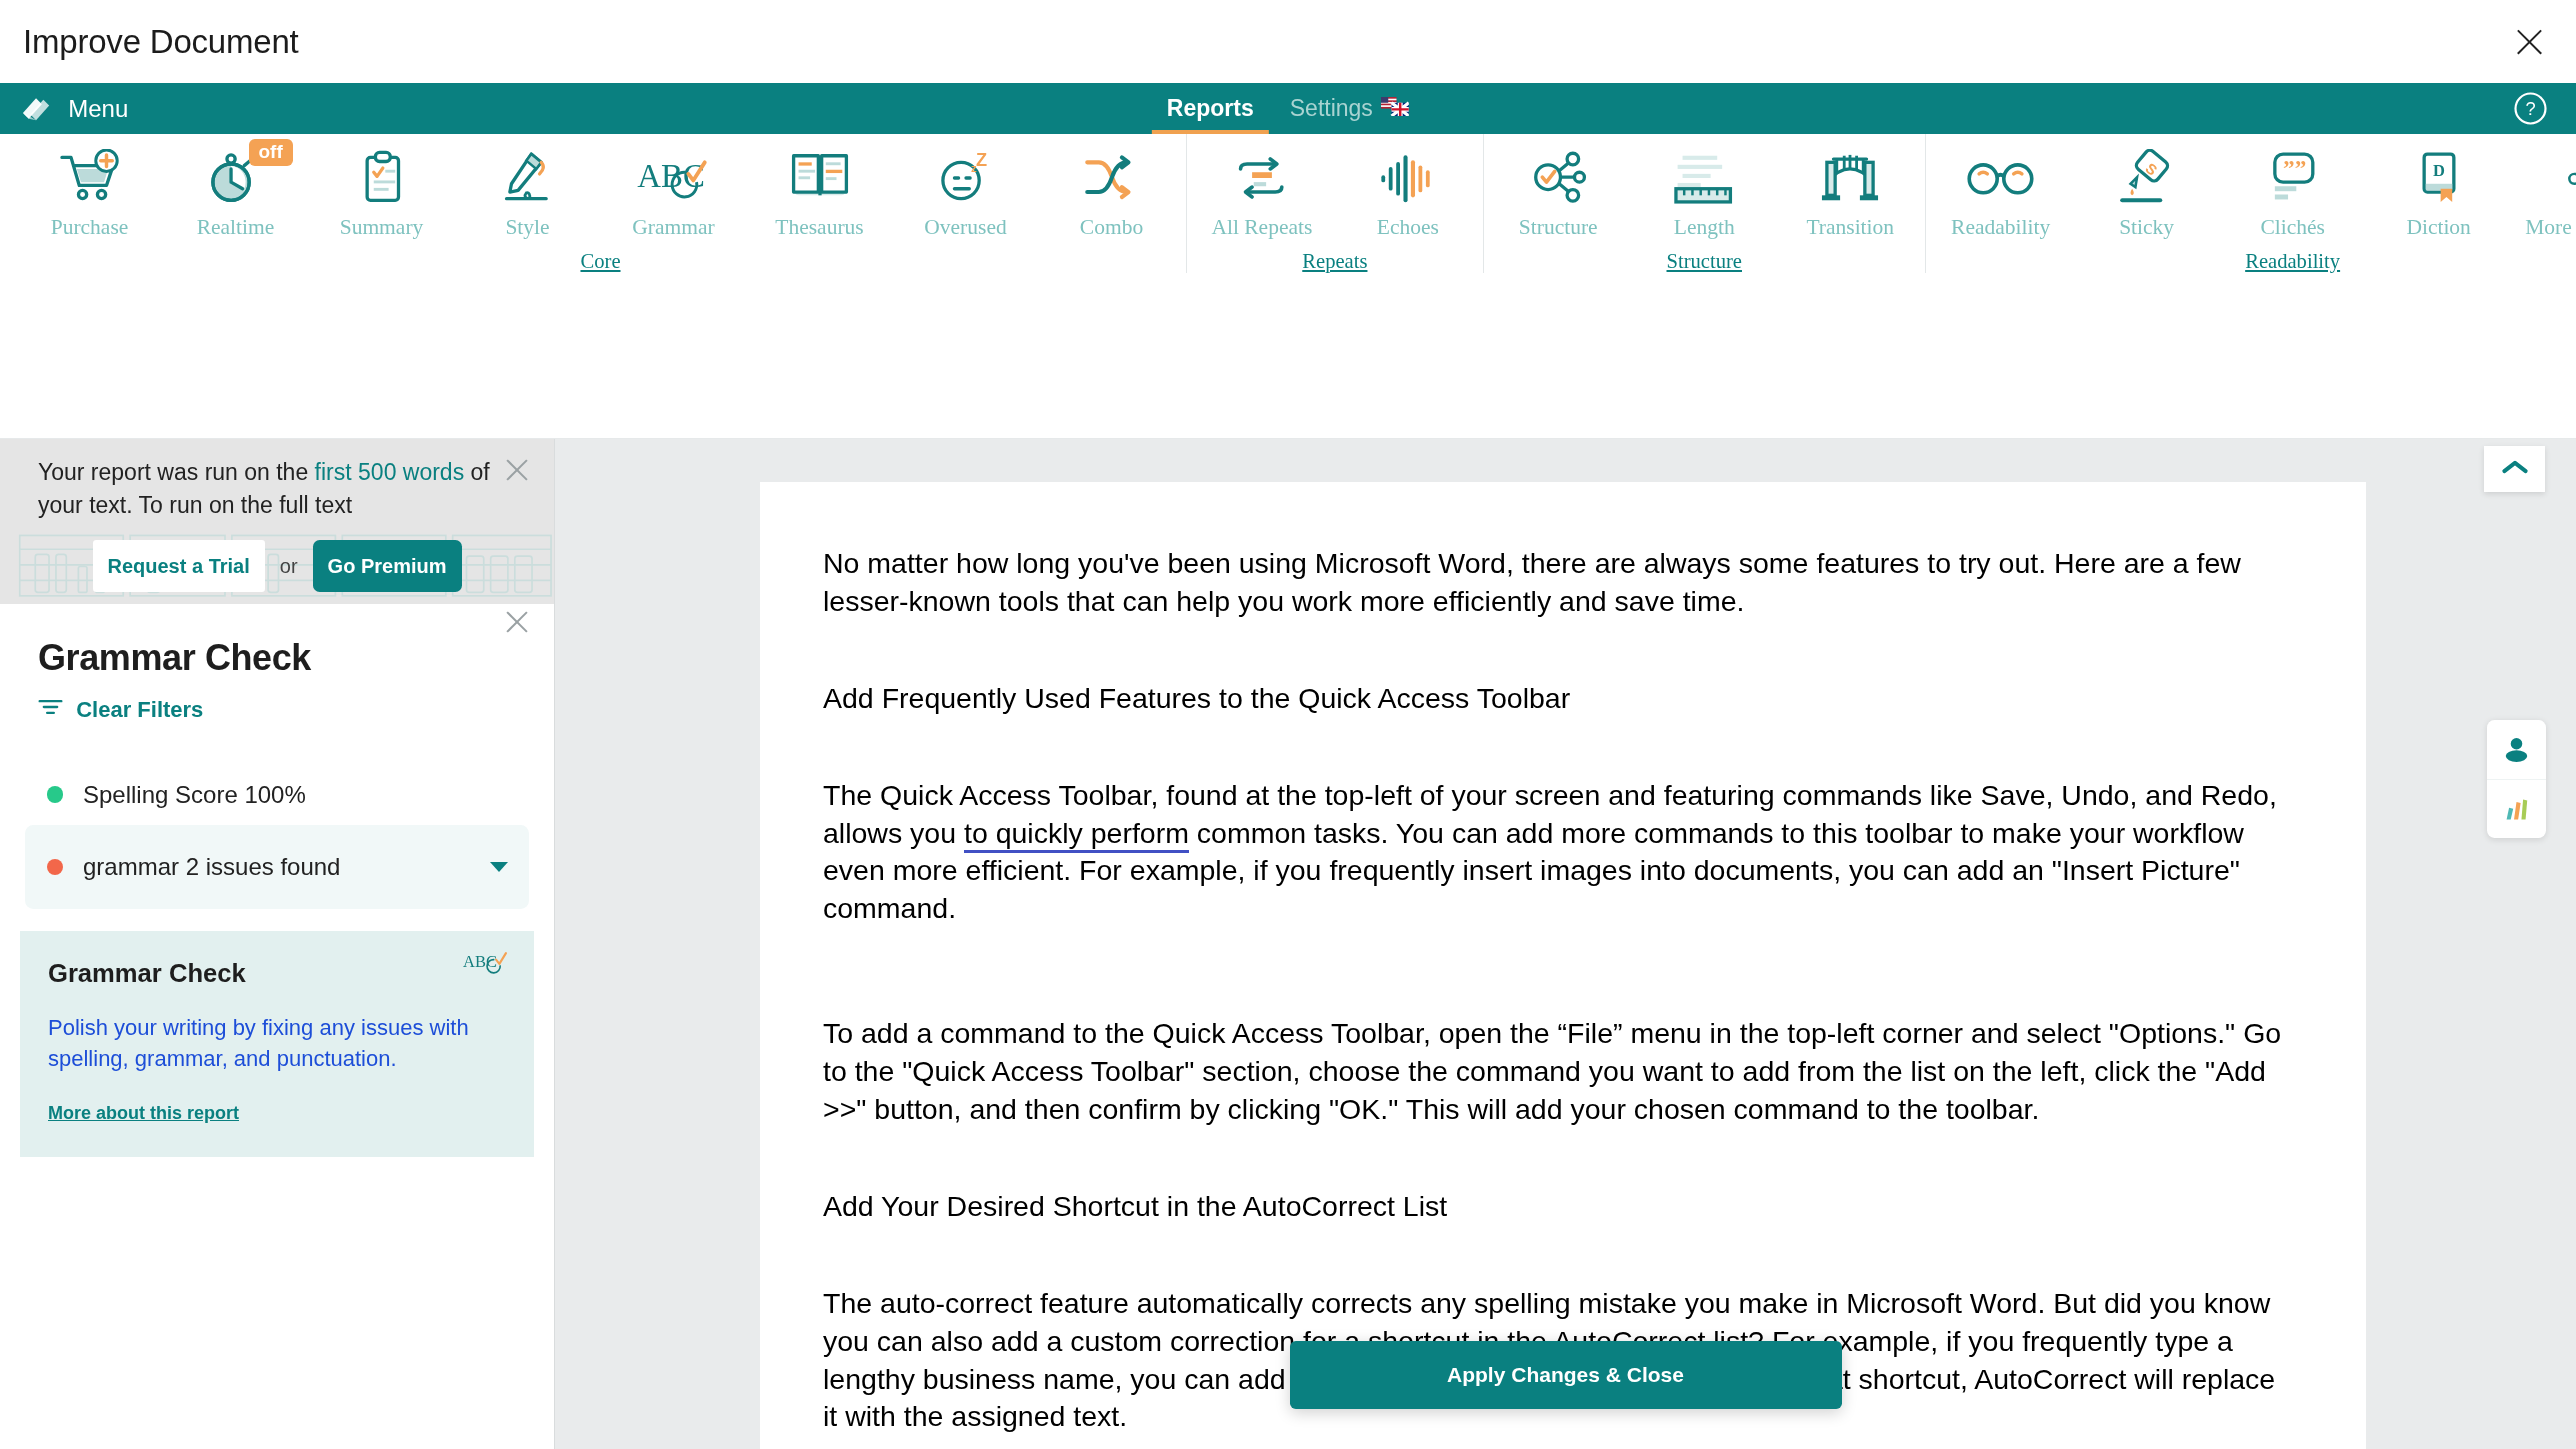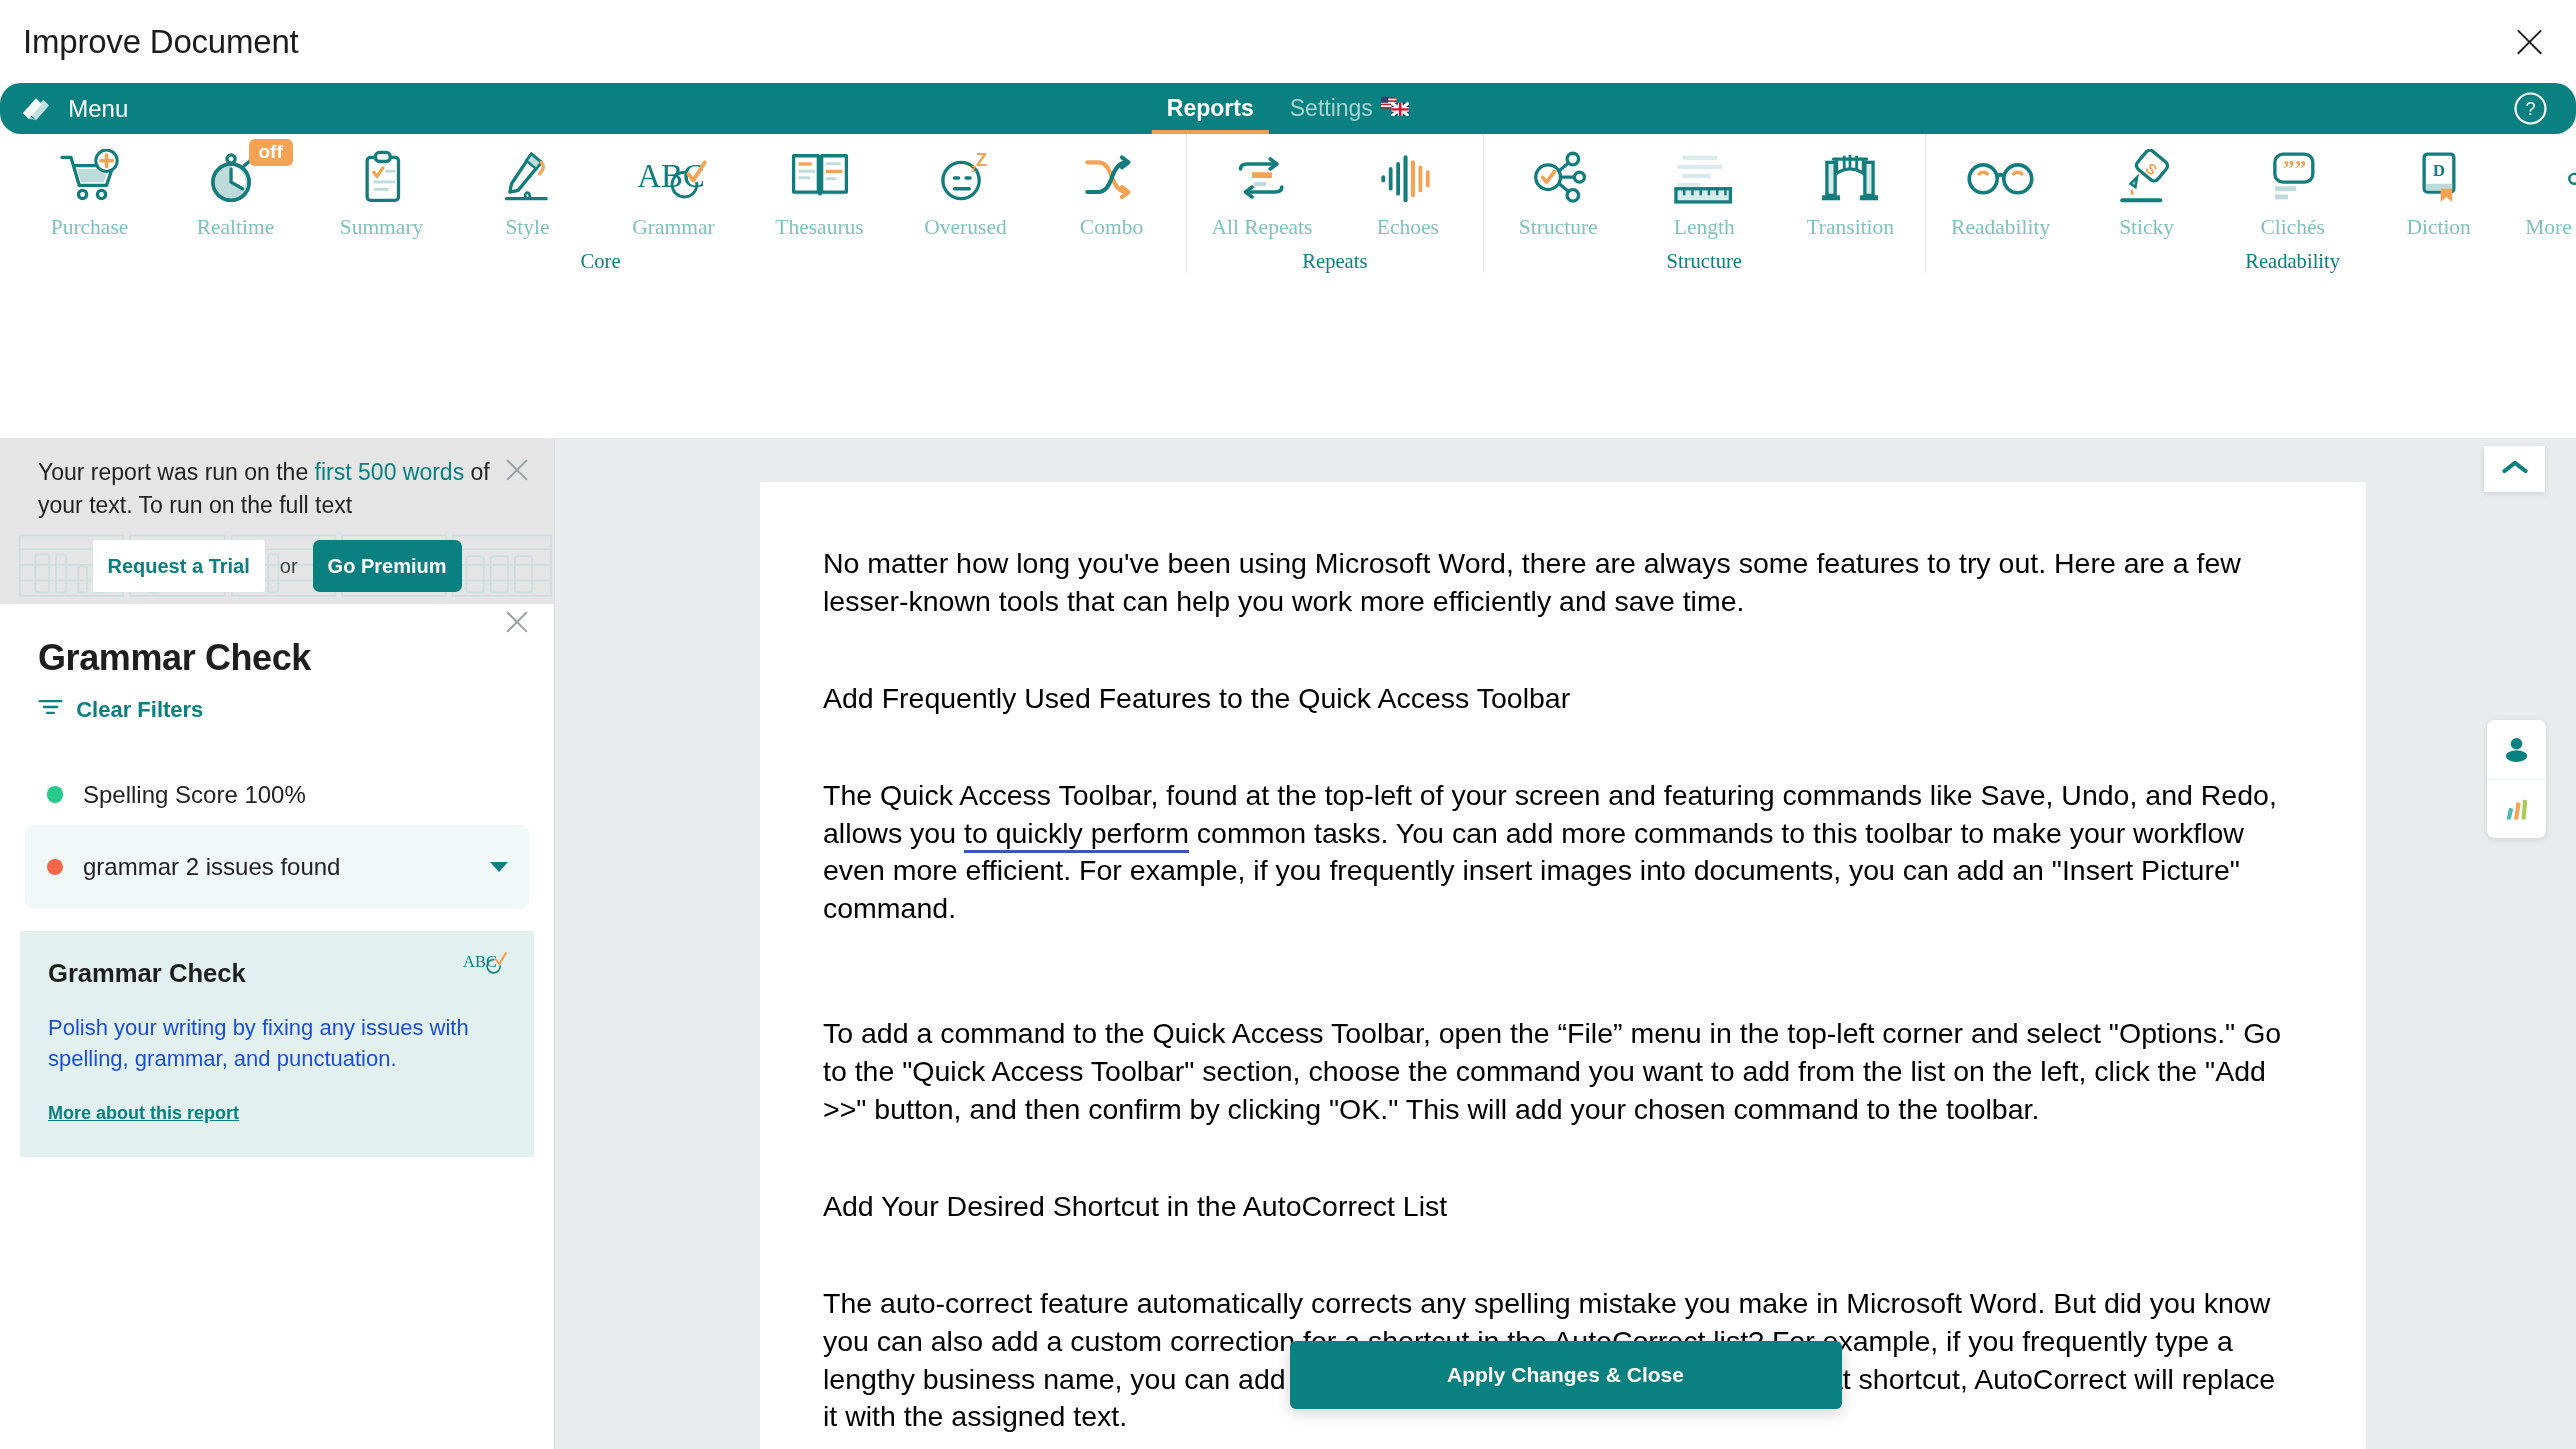--- a/index.html
+++ b/index.html
@@ -39,21 +39,20 @@
   .titlebar-close::before { transform: rotate(45deg); }
   .titlebar-close::after  { transform: rotate(-45deg); }
 
   
   .menubar {
     height: 51px;
     background: #0a8080;
     display: flex; align-items: center;
     padding: 0 28px 0 20px;
     position: relative;
-    border-radius: 21px;
   }
   .menu-left { display: flex; align-items: center; gap: 13.2px; cursor: pointer; }
   .menu-logo { width: 35px; height: 35px; display:block; }
   .menu-label { color: #fff; font-size: 24px; font-weight: 400; }
 
   .tabs {
     position: absolute; left: 50%; transform: translateX(-50%);
     display: flex; align-items: flex-end; gap: 0; height: 51px;
   }
   .tab {
@@ -89,20 +88,21 @@
     position: relative;
     padding-right: 1.7px;
   }
   .tgroup-items { display: flex; }
   .tgroup-label {
     text-align: center;
     color: #0a8080;
     font-size: 20.6px;
     font-family: "Liberation Serif", serif;
     margin-top: 10px;
+    text-decoration: underline;
   }
   .tgroup + .tgroup { border-left: 1.7px solid #e3e7e8; padding-left: 1.7px; }
 
   .tool {
     width: 146px;
     display: flex; flex-direction: column; align-items: center;
     padding-top: 11.6px;
     cursor: pointer;
     position: relative;
   }

